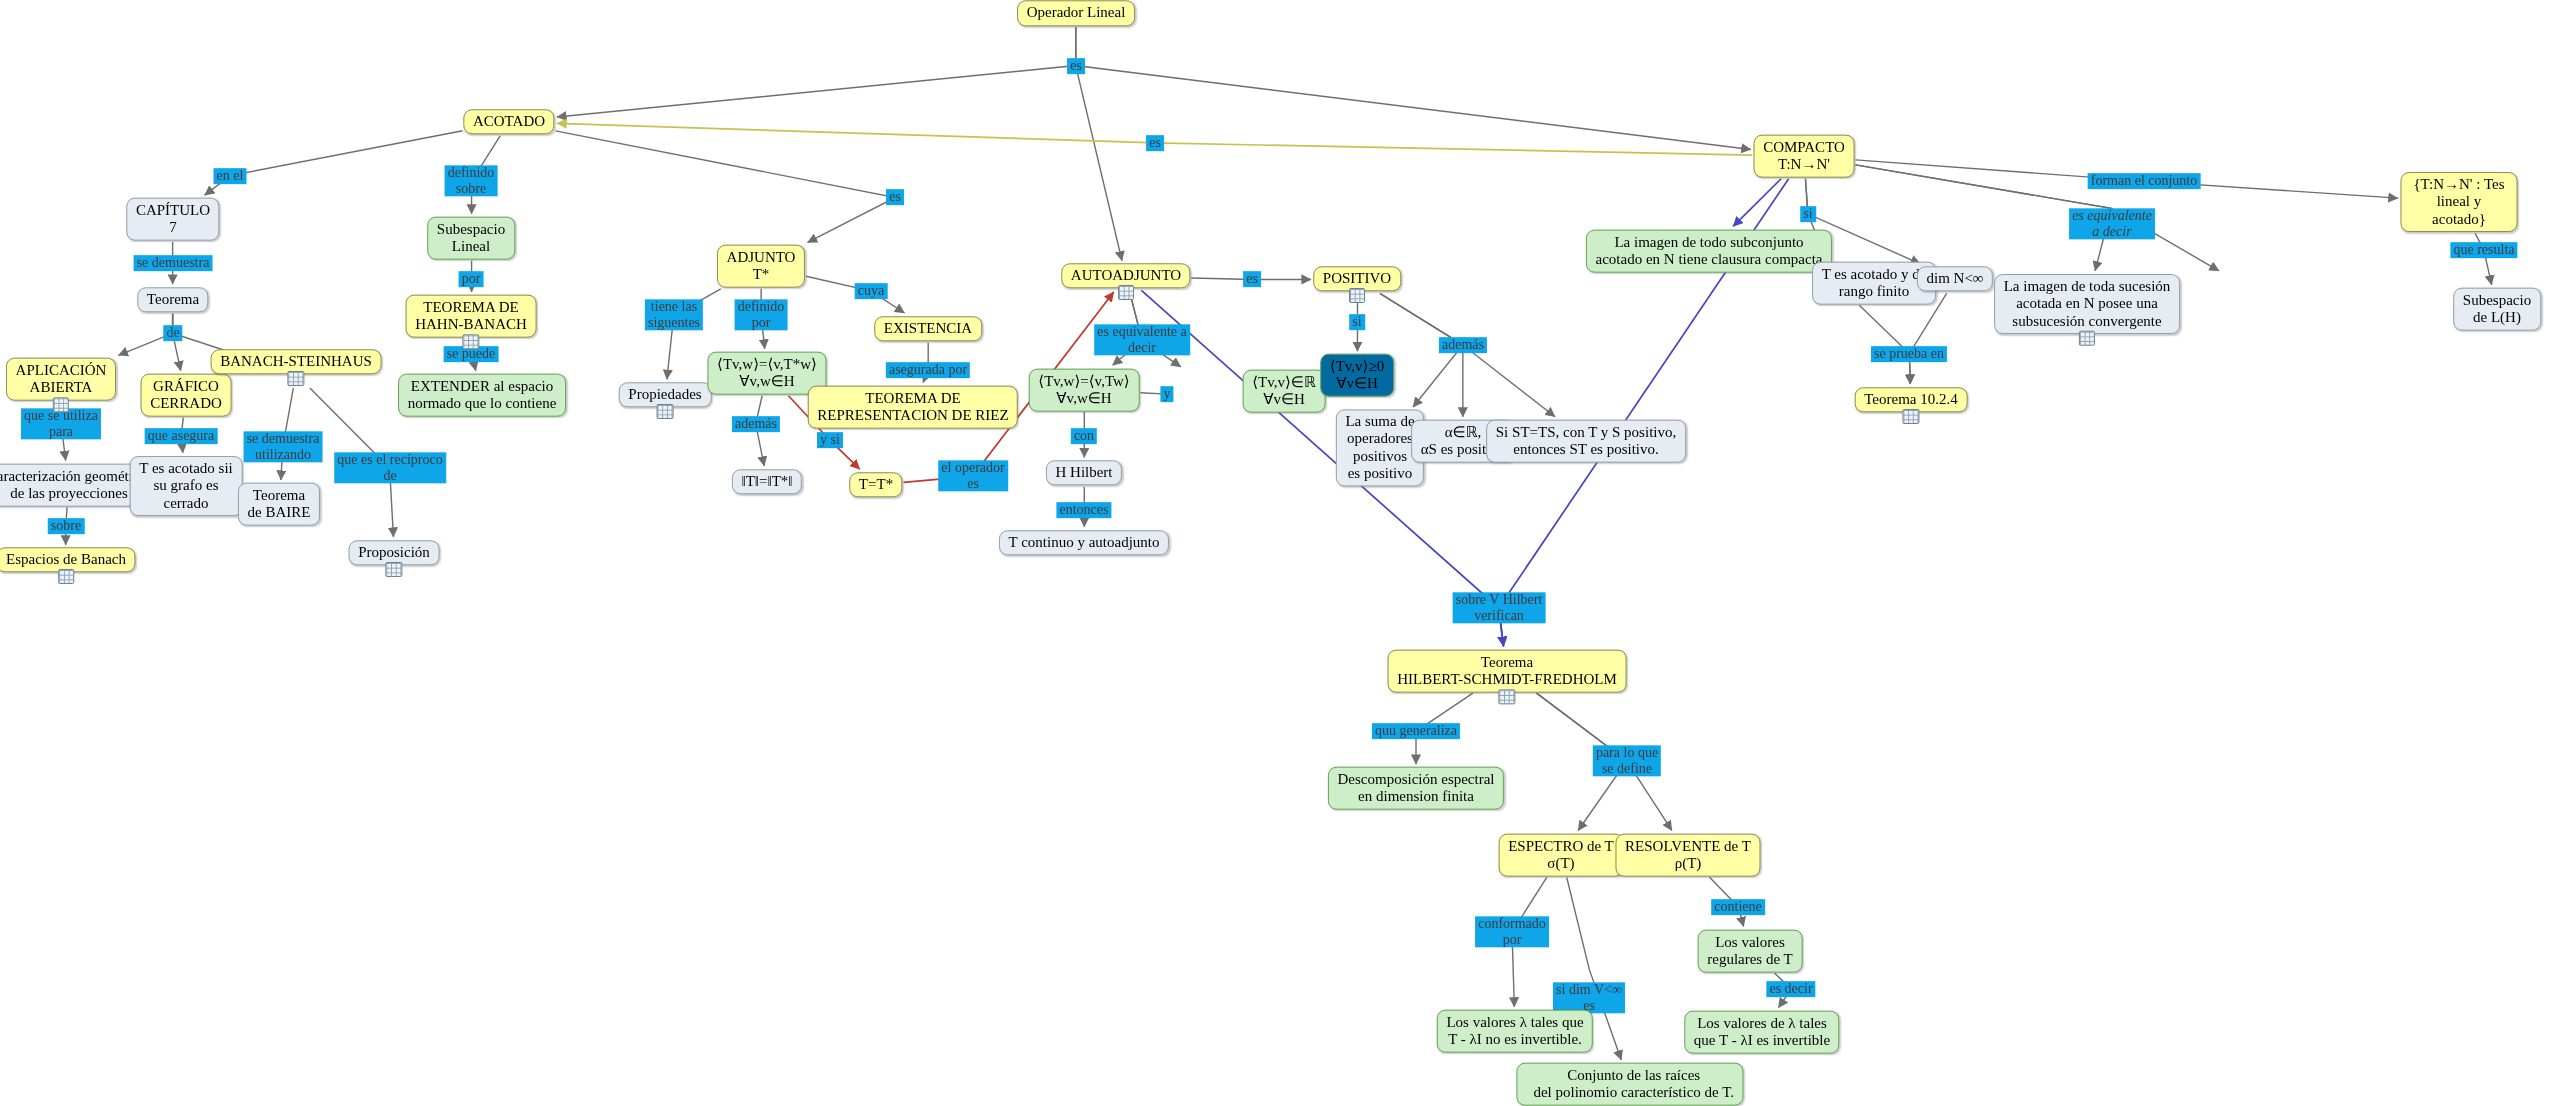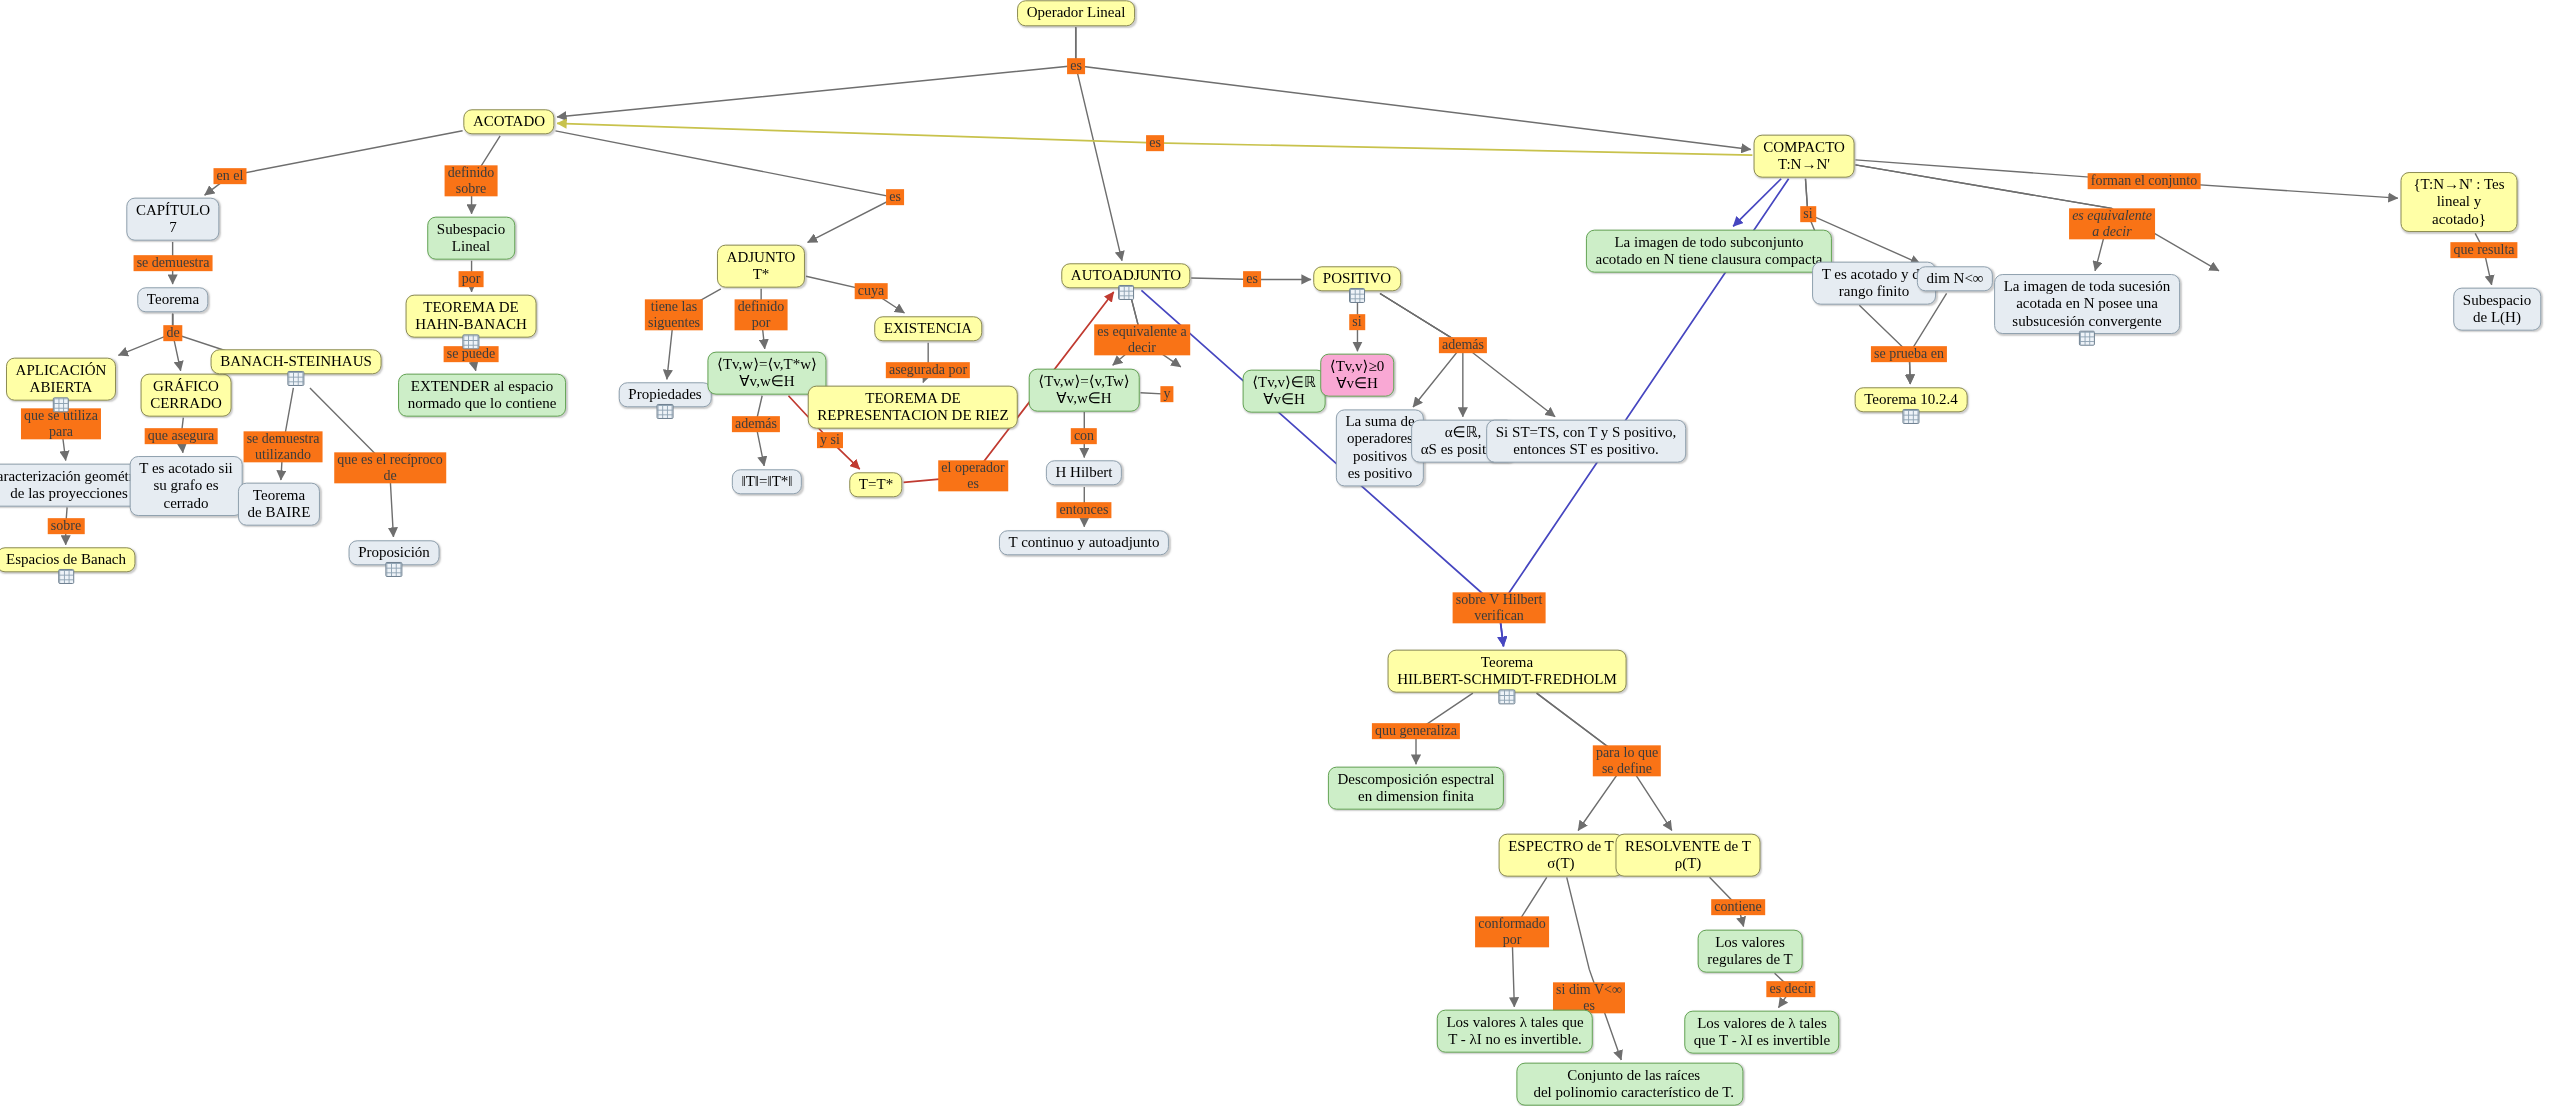--- a/index.html
+++ b/index.html
@@ -10,21 +10,21 @@
   .node {
     position:absolute; transform:translate(-50%,-50%); z-index:3;
     border:1.6px solid #888; border-radius:8.6px; padding:3.1px 8.6px;
     font-size:15px; line-height:1.15; text-align:center; color:#000;
     white-space:pre-line; box-shadow:1.2px 1.2px 1.6px rgba(110,110,110,.35);
     cursor:pointer;
   }
   .node-label { white-space:pre-line; }
   .edge-label {
     position:absolute; transform:translate(-50%,-50%); z-index:2;
-    background:#f97316; padding:0 3.1px; font-size:14px; line-height:1.12;
+    background:#0ea5e9; padding:0 3.1px; font-size:14px; line-height:1.12;
     text-align:center; white-space:pre-line;
   }
   .res-icon {
     position:absolute; left:50%; top:100%; transform:translate(-50%,-2.3px);
     width:16.4px; height:15px; border:0.8px solid #6d7f8f; border-radius:1.6px;
     background-color:#eef3f8;
     background-image:linear-gradient(#8fa3b3 0.8px, transparent 0.8px),
                      linear-gradient(90deg, #8fa3b3 0.8px, transparent 0.8px);
     background-size:4.7px 4.7px; display:block; z-index:4;
   }
@@ -140,21 +140,21 @@
     <div class="node" style="left: 928px; top: 329px; background: rgb(255, 255, 166); border-color: rgb(140, 140, 82);"><span class="node-label">EXISTENCIA</span></div>
     <div class="node" style="left: 913px; top: 407px; background: rgb(255, 255, 166); border-color: rgb(140, 140, 82);"><span class="node-label">TEOREMA DE
 REPRESENTACION DE RIEZ</span></div>
     <div class="node" style="left: 1357px; top: 279px; background: rgb(255, 255, 166); border-color: rgb(140, 140, 82);"><span class="node-label">POSITIVO</span><span class="res-icon"></span></div>
     <div class="node" style="left: 1084px; top: 390px; background: rgb(205, 238, 200); border-color: rgb(100, 164, 85);"><span class="node-label">⟨Tv,w⟩=⟨v,Tw⟩
 ∀v,w∈H</span></div>
     <div class="node" style="left: 1284px; top: 391px; background: rgb(205, 238, 200); border-color: rgb(100, 164, 85);"><span class="node-label">⟨Tv,v⟩∈ℝ
 ∀v∈H</span></div>
     <div class="node" style="left: 1084px; top: 473px; background: rgb(230, 236, 242); border-color: rgb(143, 160, 174);"><span class="node-label">H Hilbert</span></div>
     <div class="node" style="left: 1084px; top: 543px; background: rgb(230, 236, 242); border-color: rgb(143, 160, 174);"><span class="node-label">T continuo y autoadjunto</span></div>
-    <div class="node" style="left: 1357px; top: 375px; background: #f9a8d4; border-color: rgb(100, 164, 85);"><span class="node-label">⟨Tv,v⟩≥0
+    <div class="node" style="left: 1357px; top: 375px; background: #0369a1; border-color: rgb(100, 164, 85);"><span class="node-label">⟨Tv,v⟩≥0
 ∀v∈H</span></div>
     <div class="node" style="left: 1380px; top: 448px; background: rgb(230, 236, 242); border-color: rgb(143, 160, 174);"><span class="node-label">La suma de
 operadores
 positivos
 es positivo</span></div>
     <div class="node" style="left: 1463px; top: 441px; background: rgb(230, 236, 242); border-color: rgb(143, 160, 174);"><span class="node-label">α∈ℝ,
 αS es positivo</span></div>
     <div class="node" style="left: 1586px; top: 441px; background: rgb(230, 236, 242); border-color: rgb(143, 160, 174);"><span class="node-label">Si ST=TS, con T y S positivo,
 entonces ST es positivo.</span></div>
     <div class="node" style="left: 1709px; top: 251px; background: rgb(205, 238, 200); border-color: rgb(100, 164, 85);"><span class="node-label">La imagen de todo subconjunto

